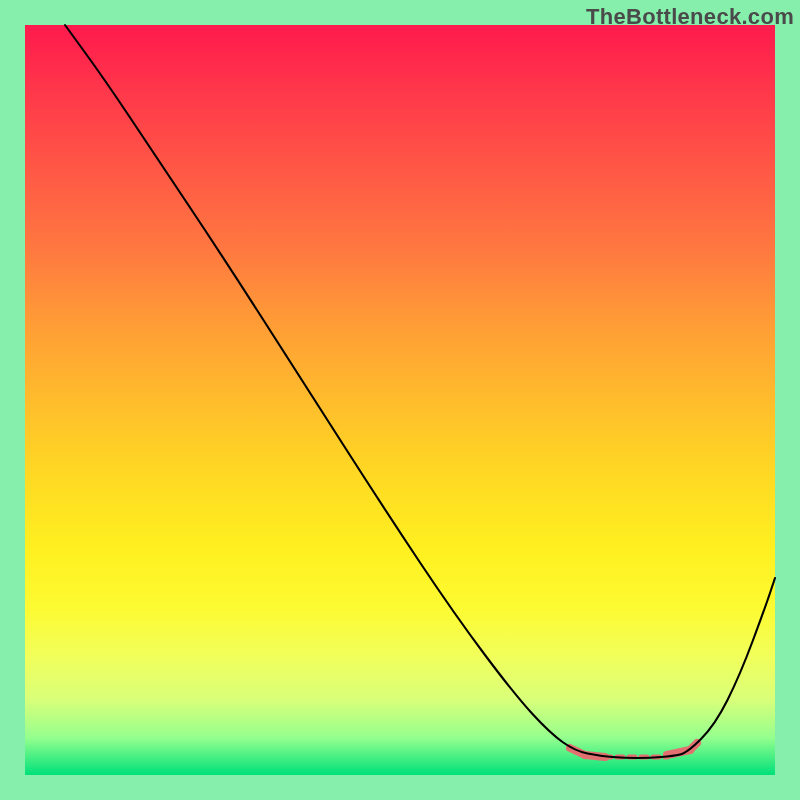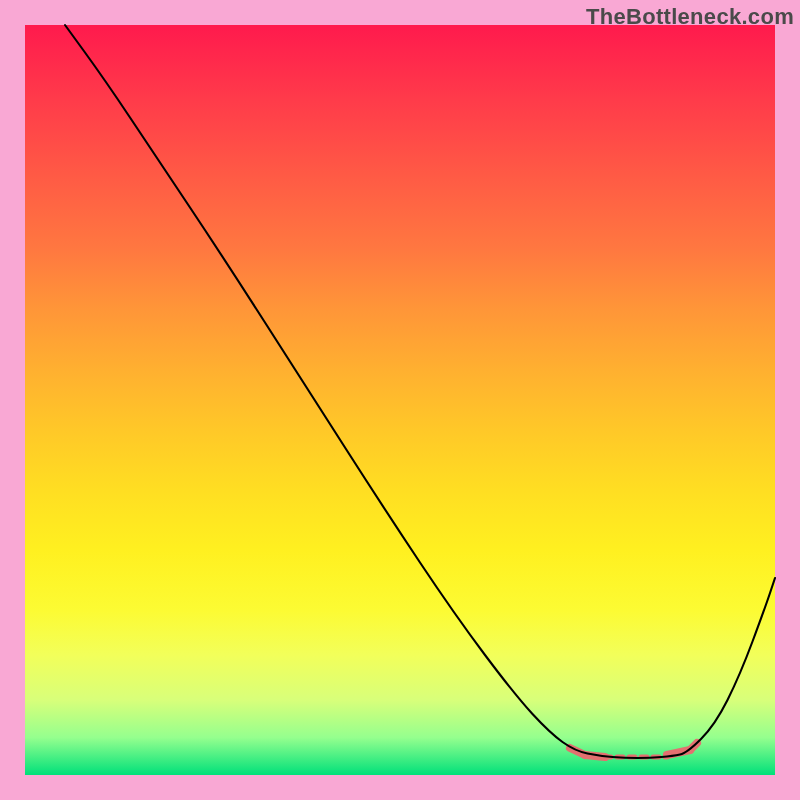--- a/index.html
+++ b/index.html
@@ -1,21 +1,21 @@
 <!DOCTYPE html>
 <html><head>
 <meta charset="utf-8">
 <style>
   * { margin: 0; padding: 0; box-sizing: border-box; }
   html, body { width: 800px; height: 800px; background: #000; overflow: hidden; }
   .frame {
     position: relative;
     width: 800px;
     height: 800px;
-    background: #f9a8d4;
+    background: #86efac;
   }
   .plot-area {
     position: absolute;
     left: 25px;
     top: 25px;
     width: 750px;
     height: 750px;
     background: linear-gradient(to bottom,
       #ff1a4d 0%,
       #ff3b4a 10%,

